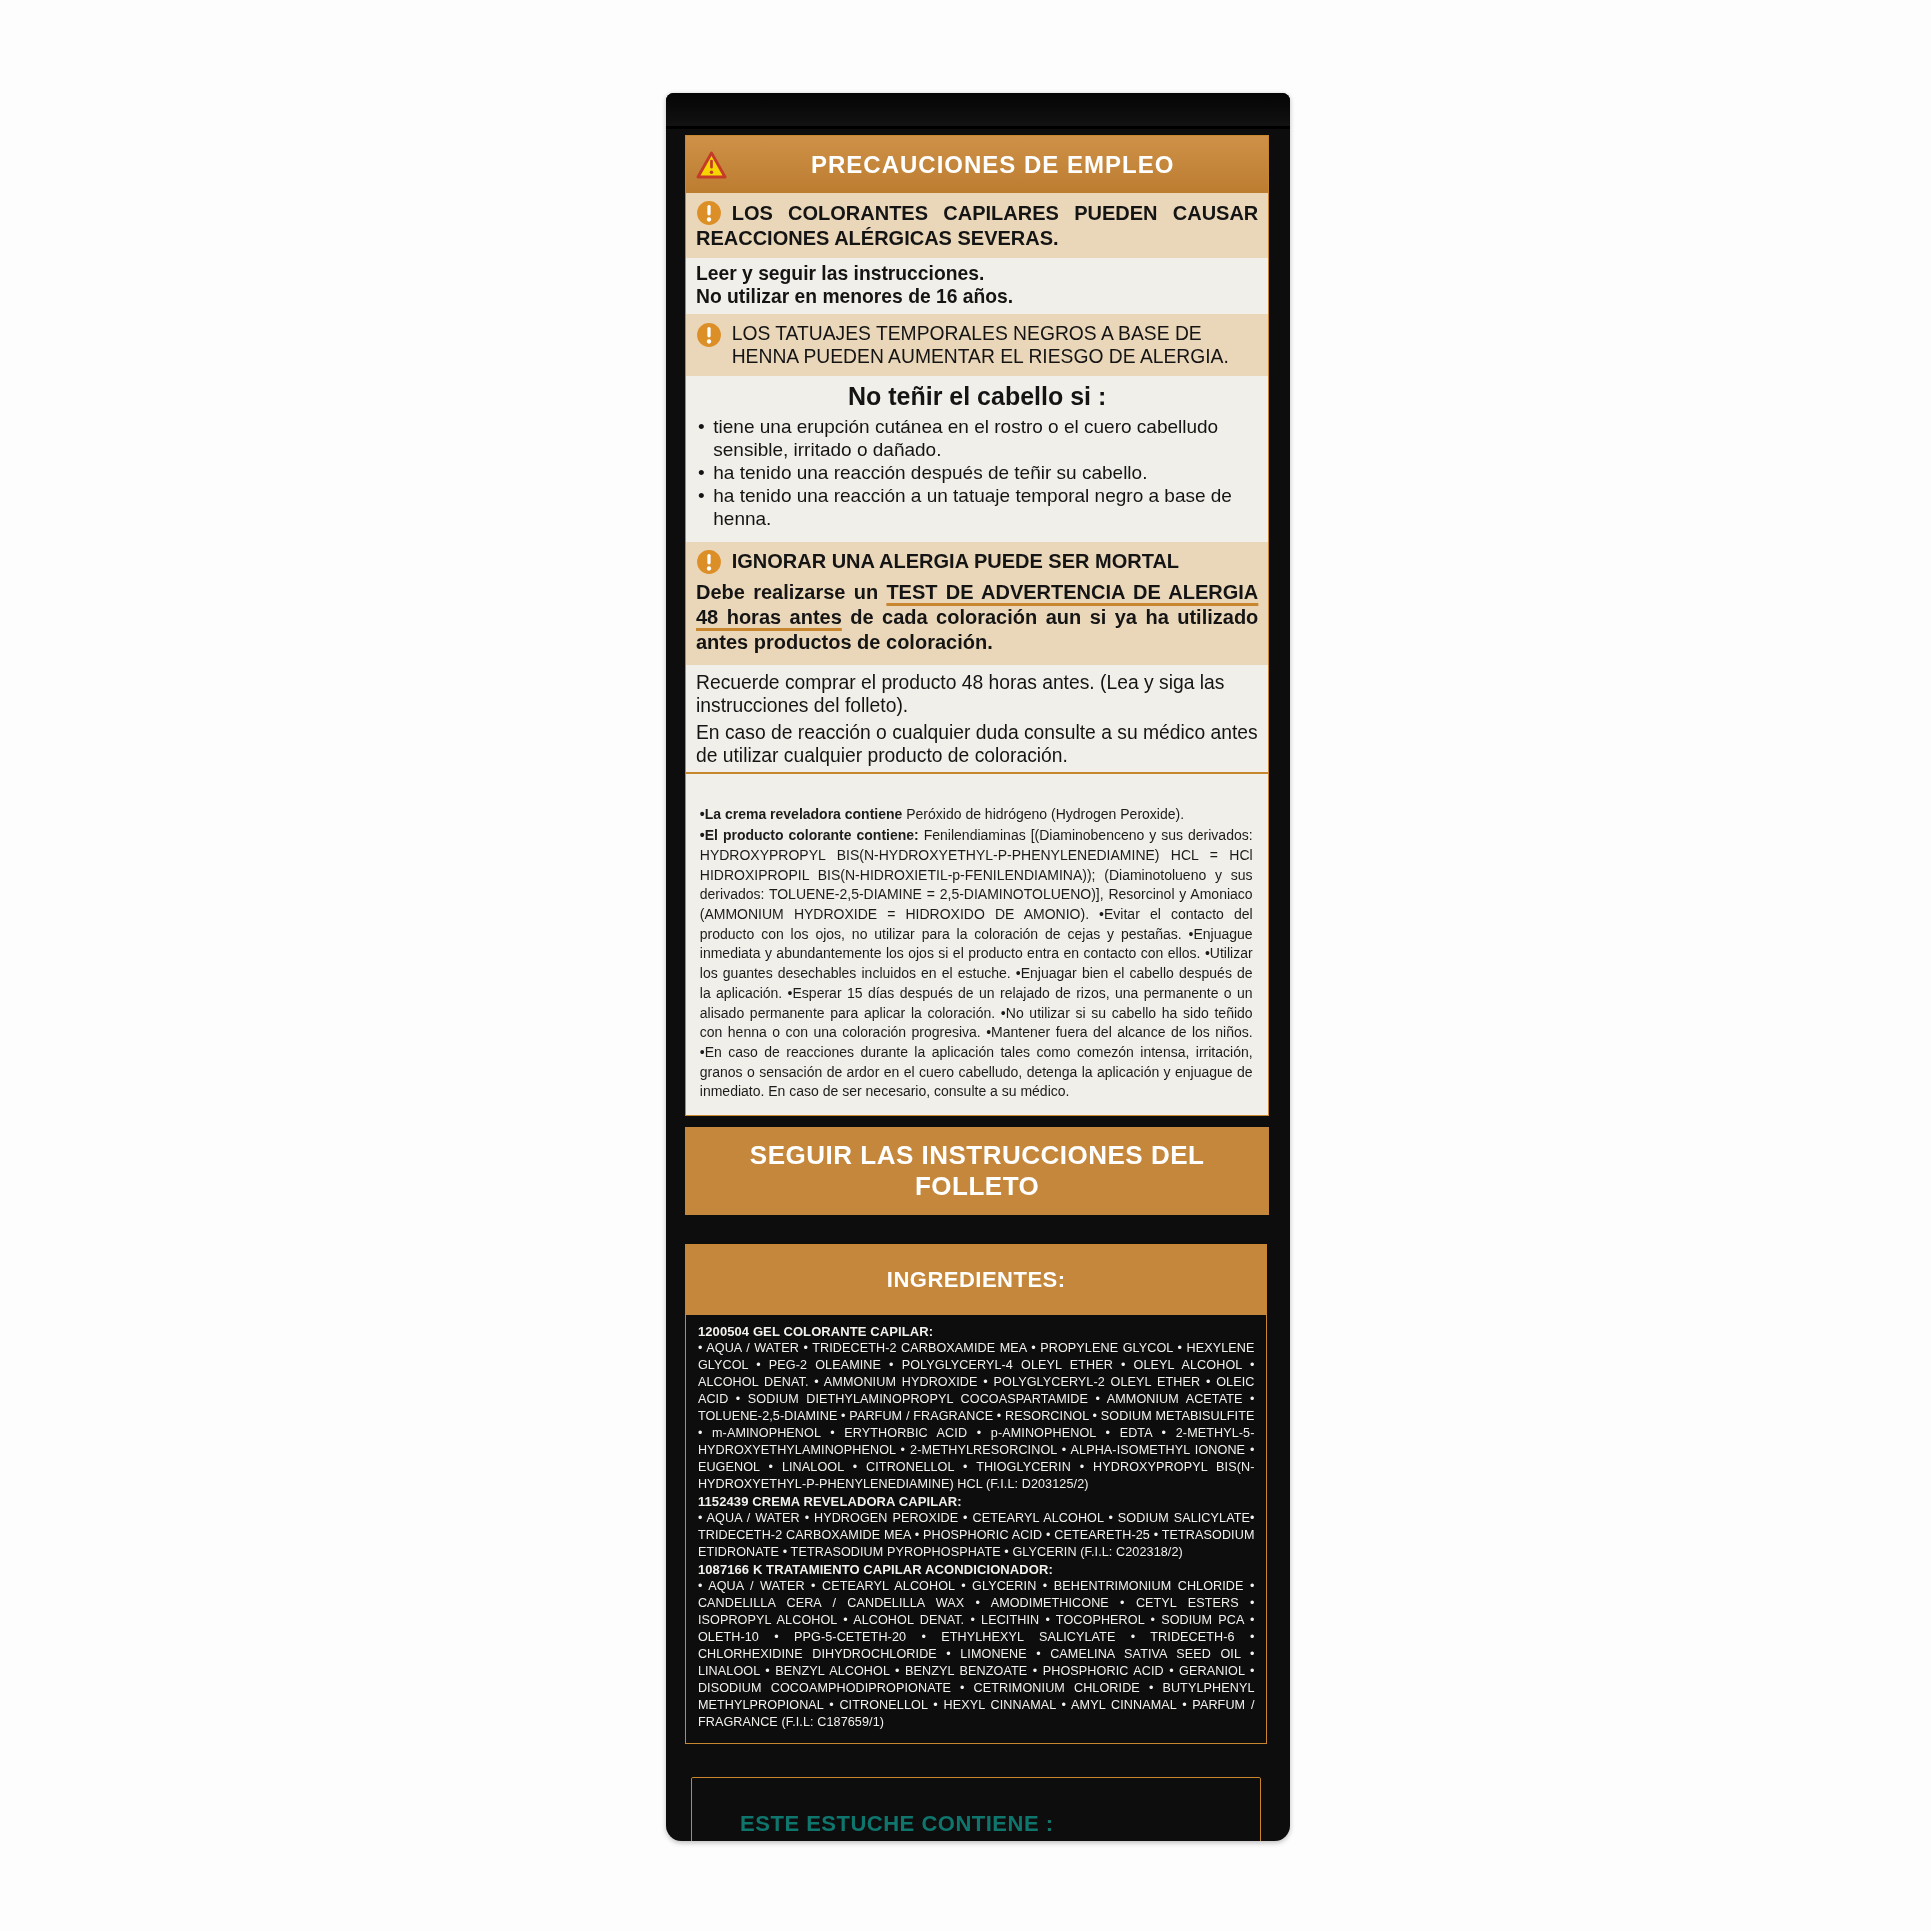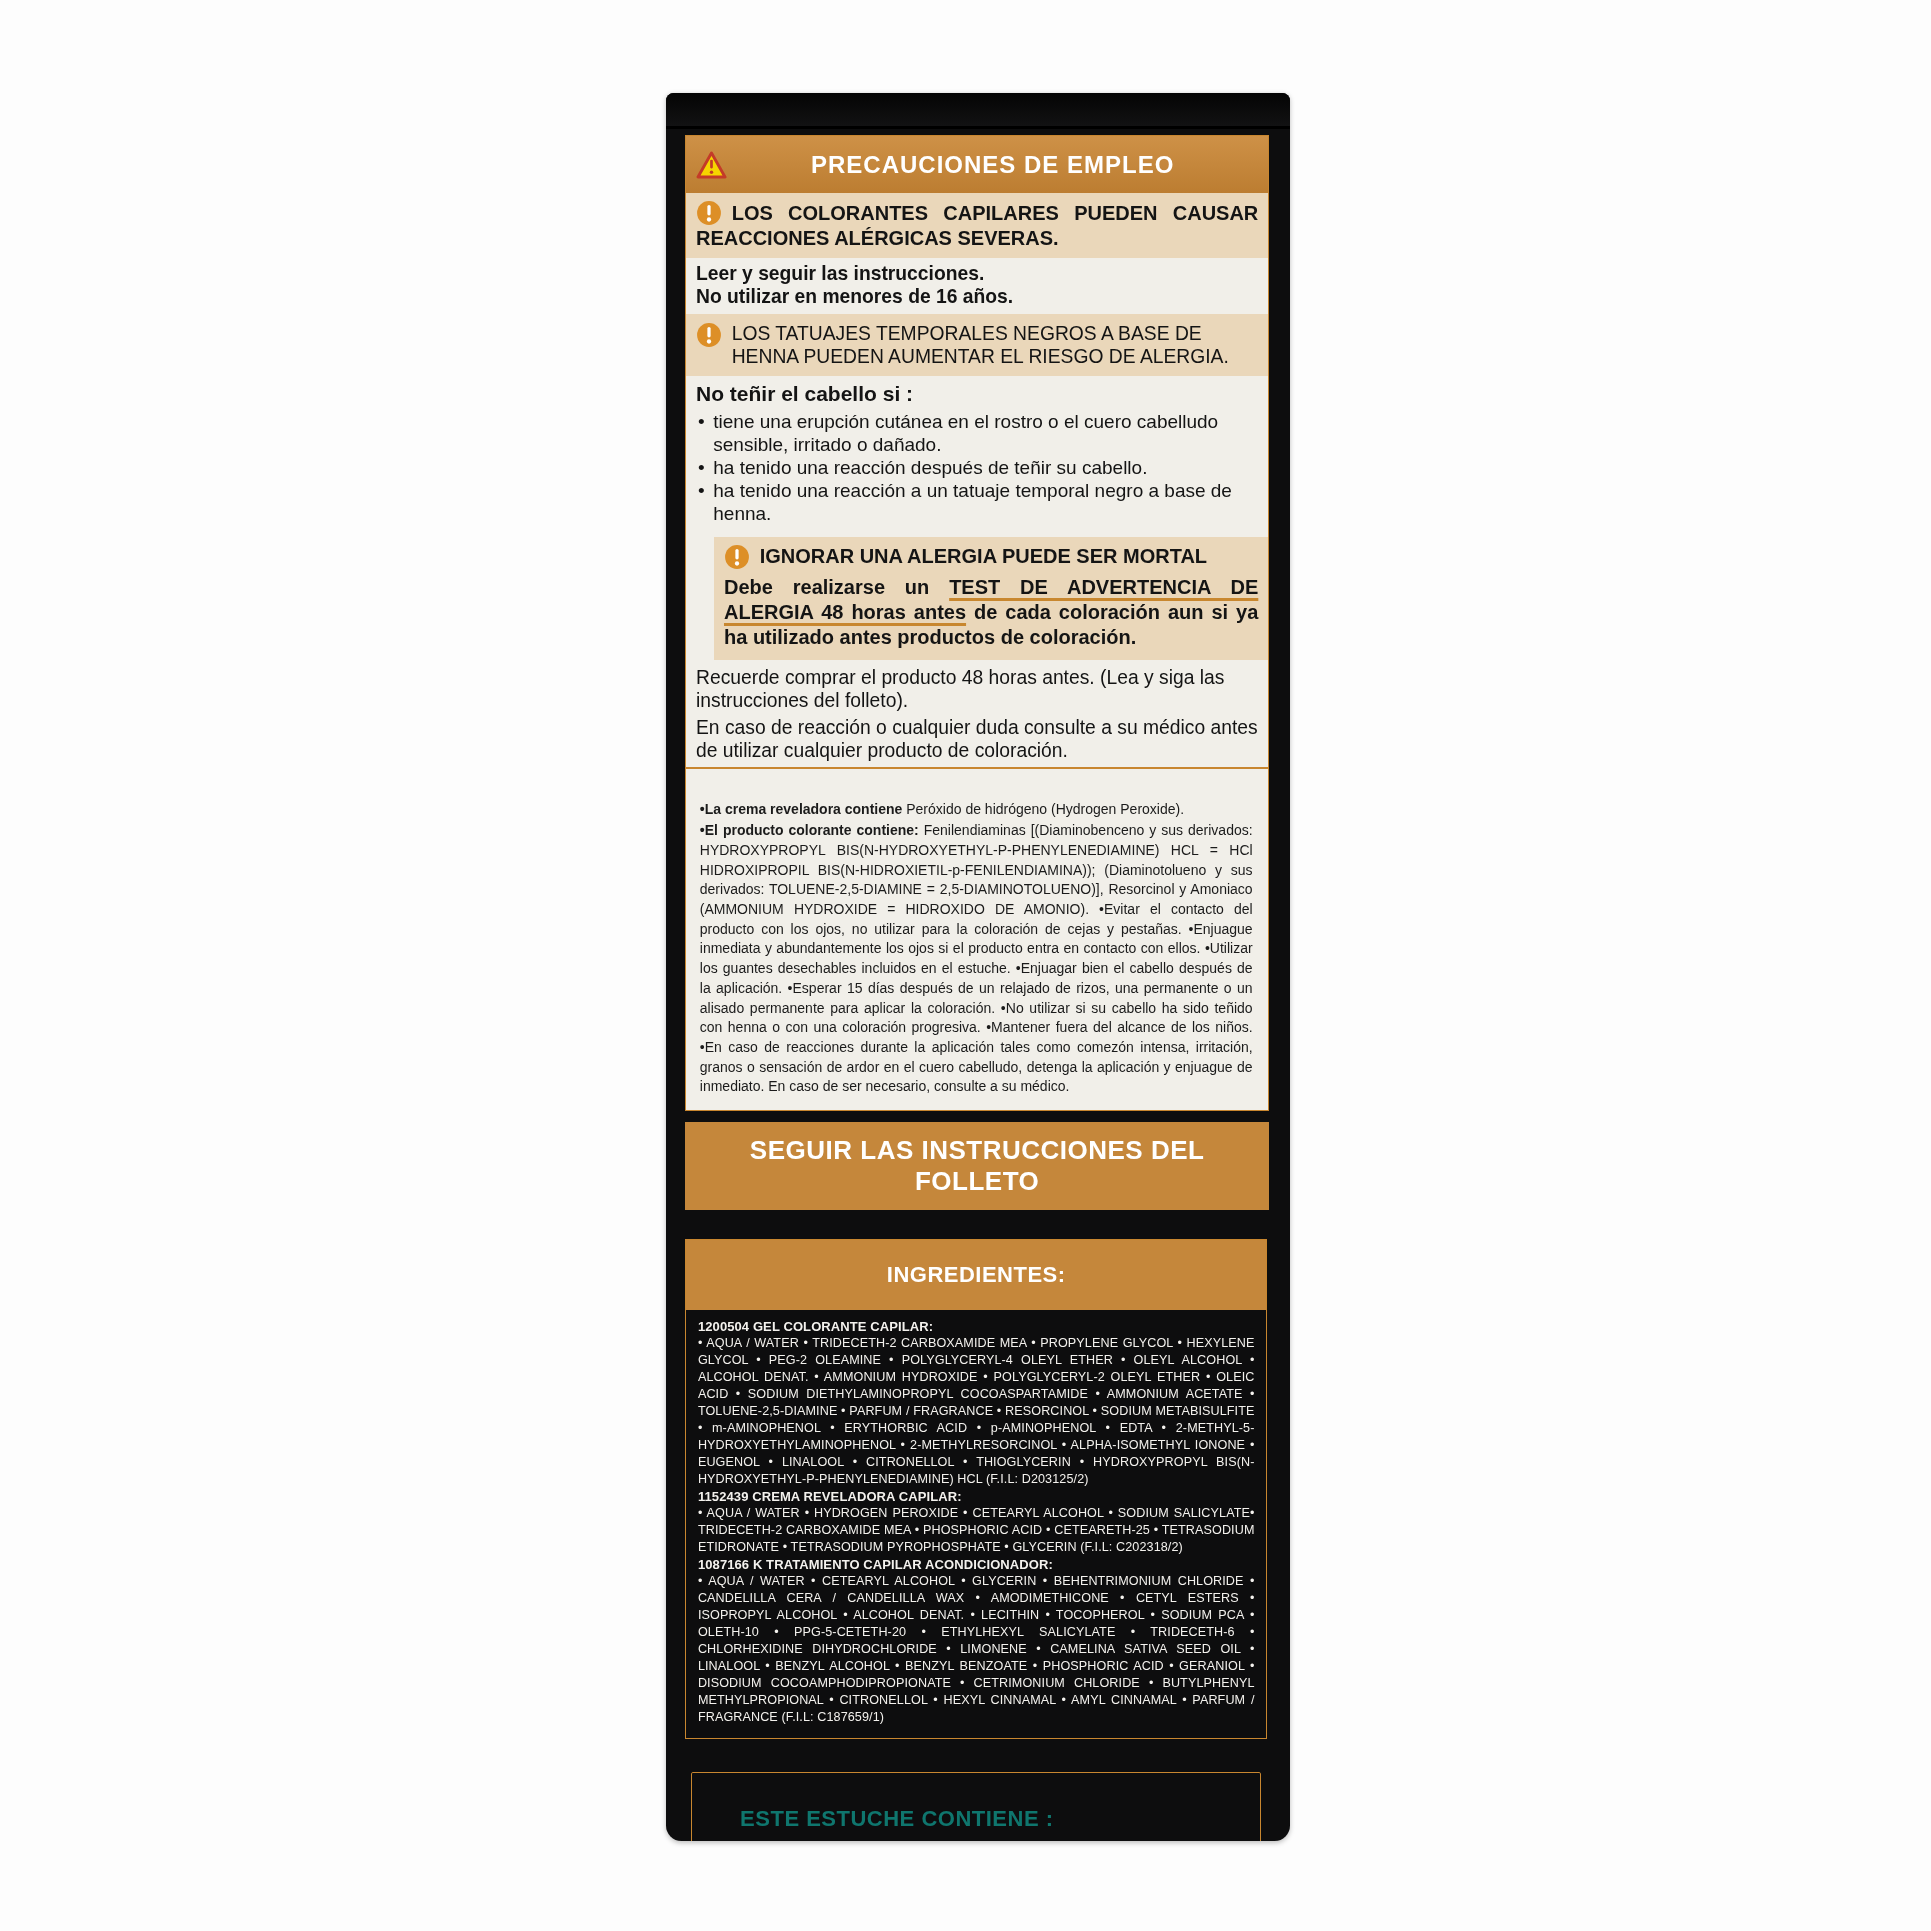--- a/index.html
+++ b/index.html
@@ -22,25 +22,25 @@
   
   .warning-panel{background:#F1EFE9;border:1.9px solid #C8862F;color:#141414;position:relative;}
   .warn-header{display:flex;align-items:center;background:linear-gradient(180deg,#CE9147,#BC7D31);height:57px;padding:0 9.7px;}
   .warn-title{flex:1;text-align:center;color:#fff;font-weight:bold;font-size:24px;letter-spacing:1px;}
   .band{background:#EAD7BA;}
   .claim1{padding:6.8px 9.7px 8.7px;font-weight:bold;font-size:20px;line-height:24px;text-align:justify;}
   .claim1 .icon-inline{vertical-align:-5.8px;margin-right:9.7px;}
   .plain-lines{padding:3.9px 9.7px 5.8px;font-weight:bold;font-size:19.3px;line-height:23px;}
   .plain-lines p{margin:0;}
   .claim2{display:flex;gap:9.7px;padding:7.7px 9.7px;font-weight:normal;font-size:19.3px;line-height:23px;align-items:flex-start;}
-  .no-dye{font-size:21px;font-weight:bold;margin:6.8px 9.7px 1.9px;}
+  .no-dye{font-size:25px;font-weight:bold;margin:6.8px 9.7px 1.9px;text-align:center;}
   .bullets{padding:1.9px 11.6px 5.8px;}
   .bullet-row{display:flex;font-size:19px;line-height:23px;}
   .bullet-row .dot{width:15.4px;flex:none;}
-  .tan-group{background:#EAD7BA;padding:6.8px 9.7px 9.7px;margin-top:5.8px;margin-left:28px;}
+  .tan-group{background:#EAD7BA;padding:6.8px 9.7px 9.7px;margin-top:5.8px;}
   .claim3{display:flex;align-items:center;gap:9.7px;font-weight:bold;font-size:20px;line-height:25px;}
   .test-p{margin:5.8px 0 0;font-weight:bold;font-size:20px;line-height:25px;text-align:justify;}
   .u{text-decoration:underline;text-decoration-color:#C8872F;text-decoration-thickness:2.9px;text-underline-offset:3.9px;}
   .remember{padding:5.8px 9.7px 0;font-size:19.3px;line-height:23px;}
   .remember p{margin:0 0 3.9px;}
   .divider{border:0;border-top:2.4px solid #C8862F;margin:5.8px 0 0;}
   .fine-print{padding:31px 15.4px 11.6px 13.5px;font-size:14px;line-height:19.7px;text-align:justify;color:#1b1b1b;}
   .fine-print p{margin:0 0 1px;}
   .fp-bold{font-weight:bold;}
 

